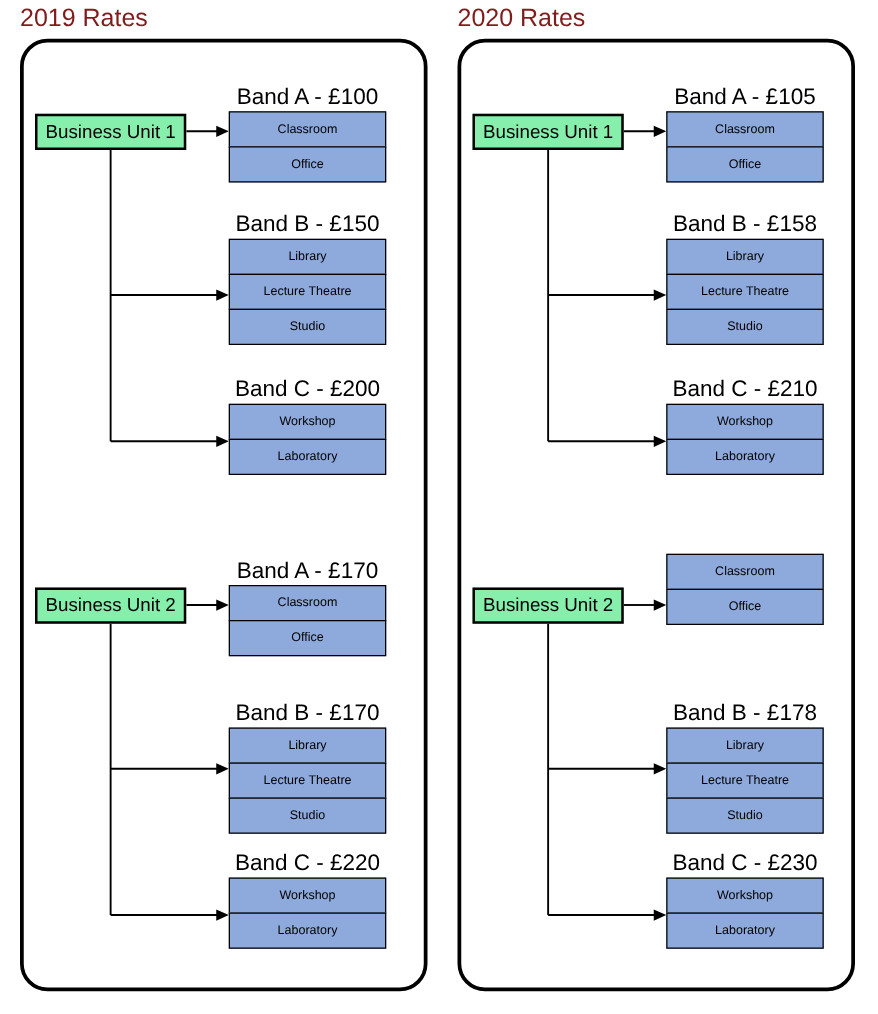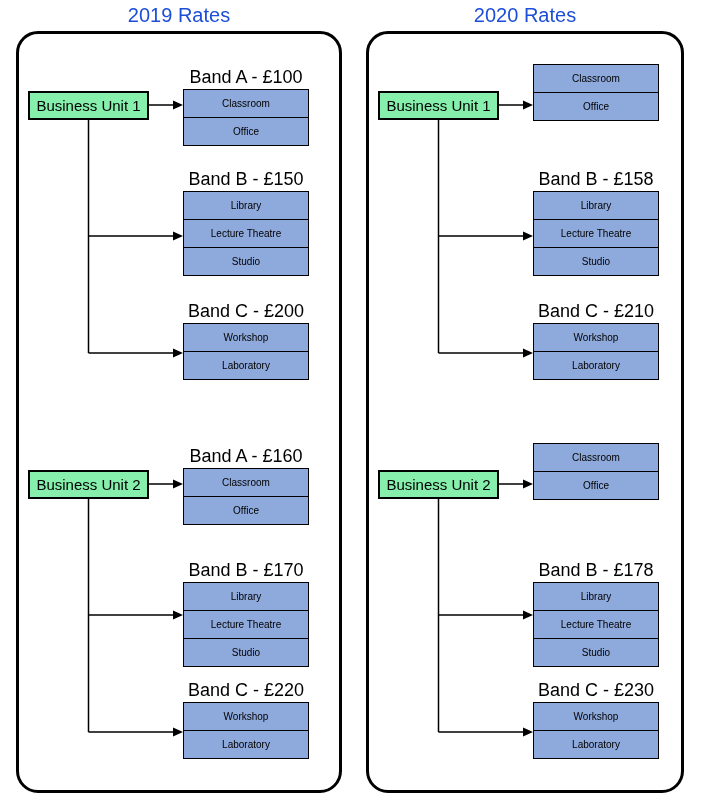--- a/index.html
+++ b/index.html
@@ -2,21 +2,21 @@
 <html><head>
 <meta charset="utf-8">
 <style>
   html,body{margin:0;padding:0;background:#ffffff;}
   #stage{
     position:relative;width:702px;height:811px;background:#ffffff;
     font-family:"Liberation Sans",sans-serif;color:#000;
   }
   .panel-title{
     position:absolute;top:2px;height:26px;font-size:20px;line-height:26px;
-    text-align:center;color:#1d4ed8;
+    text-align:left;color:#7f1d1d;
   }
   .pt0{left:16px;width:326px;}
   .pt1{left:366px;width:318px;}
   .panel{
     position:absolute;top:31px;height:762px;border:3px solid #000;
     border-radius:22px;background:#fff;box-sizing:border-box;
   }
   .p0{left:16px;width:326px;}
   .p1{left:366px;width:318px;}
   .connectors{position:absolute;left:0;top:0;pointer-events:none;}
@@ -89,21 +89,21 @@
     </div>
     <div class="band pos-c1">
       <div class="band-label">Band C - £200</div>
       <div class="room">Workshop</div>
       <div class="room">Laboratory</div>
     </div>
 
     <div class="unit unit-1">Business Unit 2</div>
 
     <div class="band pos-a2">
-      <div class="band-label">Band A - £160</div>
+      <div class="band-label">Band A - £170</div>
       <div class="room">Classroom</div>
       <div class="room">Office</div>
     </div>
     <div class="band pos-b2">
       <div class="band-label">Band B - £170</div>
       <div class="room">Library</div>
       <div class="room">Lecture Theatre</div>
       <div class="room">Studio</div>
     </div>
     <div class="band pos-c2">
@@ -131,20 +131,21 @@
         <line x1="69.5" y1="581" x2="155" y2="581"></line>
         <polygon points="164,581 154,576.5 154,585.5"></polygon>
         <line x1="69.5" y1="698" x2="155" y2="698"></line>
         <polygon points="164,698 154,693.5 154,702.5"></polygon>
       </g>
     </svg>
 
     <div class="unit unit-0">Business Unit 1</div>
 
     <div class="band pos-a1">
+      <div class="band-label">Band A - £105</div>
       <div class="room">Classroom</div>
       <div class="room">Office</div>
     </div>
     <div class="band pos-b1">
       <div class="band-label">Band B - £158</div>
       <div class="room">Library</div>
       <div class="room">Lecture Theatre</div>
       <div class="room">Studio</div>
     </div>
     <div class="band pos-c1">

